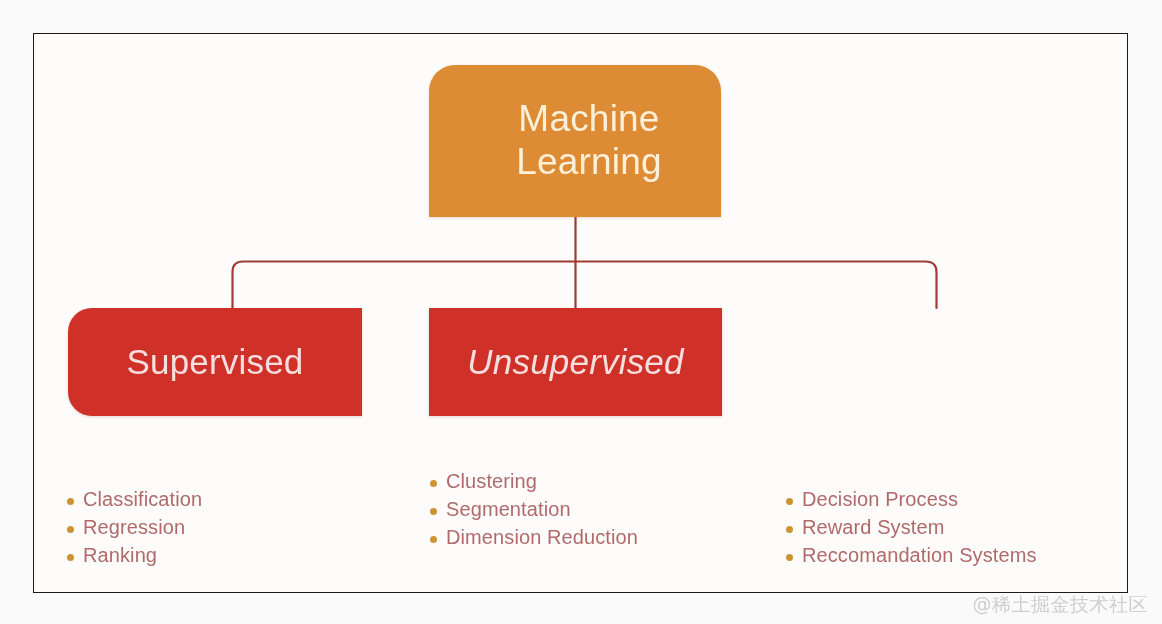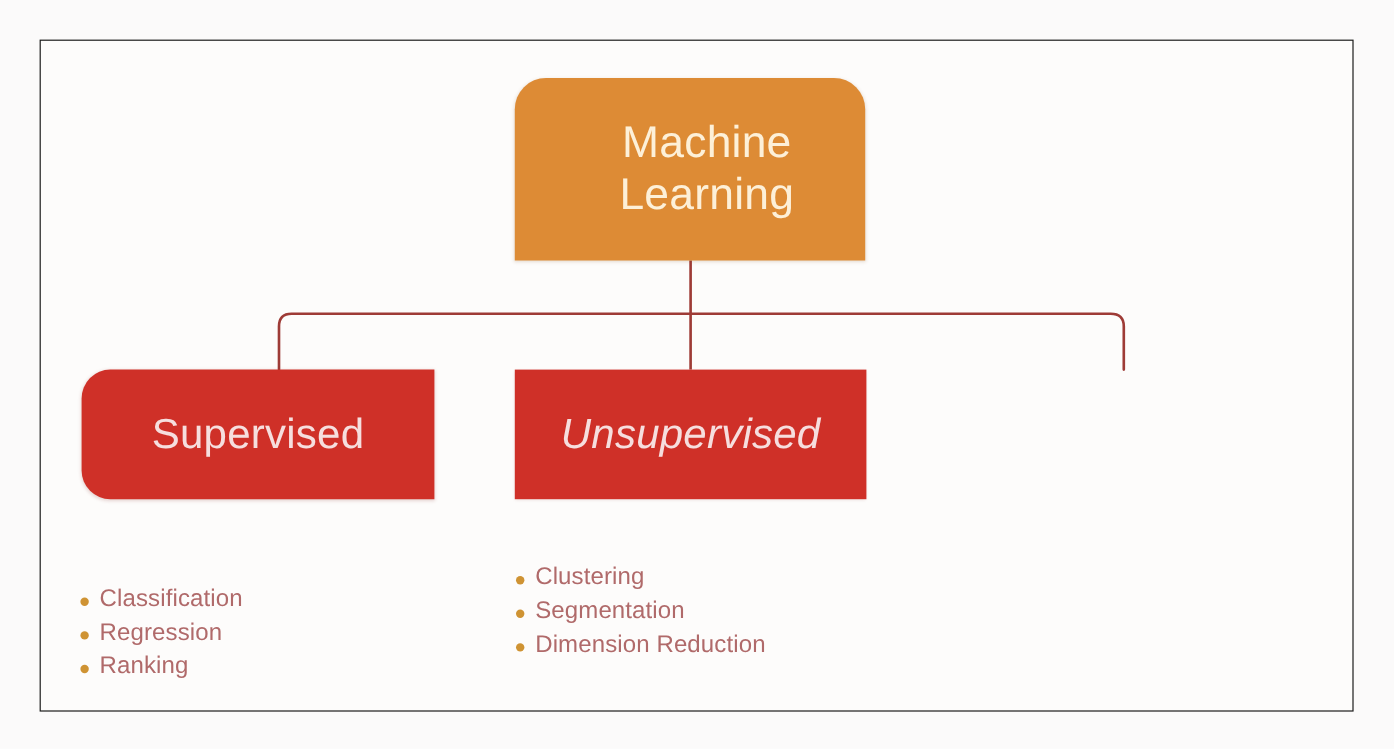--- a/index.html
+++ b/index.html
@@ -172,15 +172,21 @@
     <li><span>Regression</span></li>
     <li><span>Ranking</span></li>
   </ul>
 
   <ul class="bullets bullets-unsupervised">
     <li><span>Clustering</span></li>
     <li><span>Segmentation</span></li>
     <li><span>Dimension Reduction</span></li>
   </ul>
 
+  <ul class="bullets bullets-reinforcement">
+    <li><span>Decision Process</span></li>
+    <li><span>Reward System</span></li>
+    <li><span>Reccomandation Systems</span></li>
+  </ul>
 
+  <div class="watermark">@稀土掘金技术社区</div>
 
 </div>
 
 </body></html>

